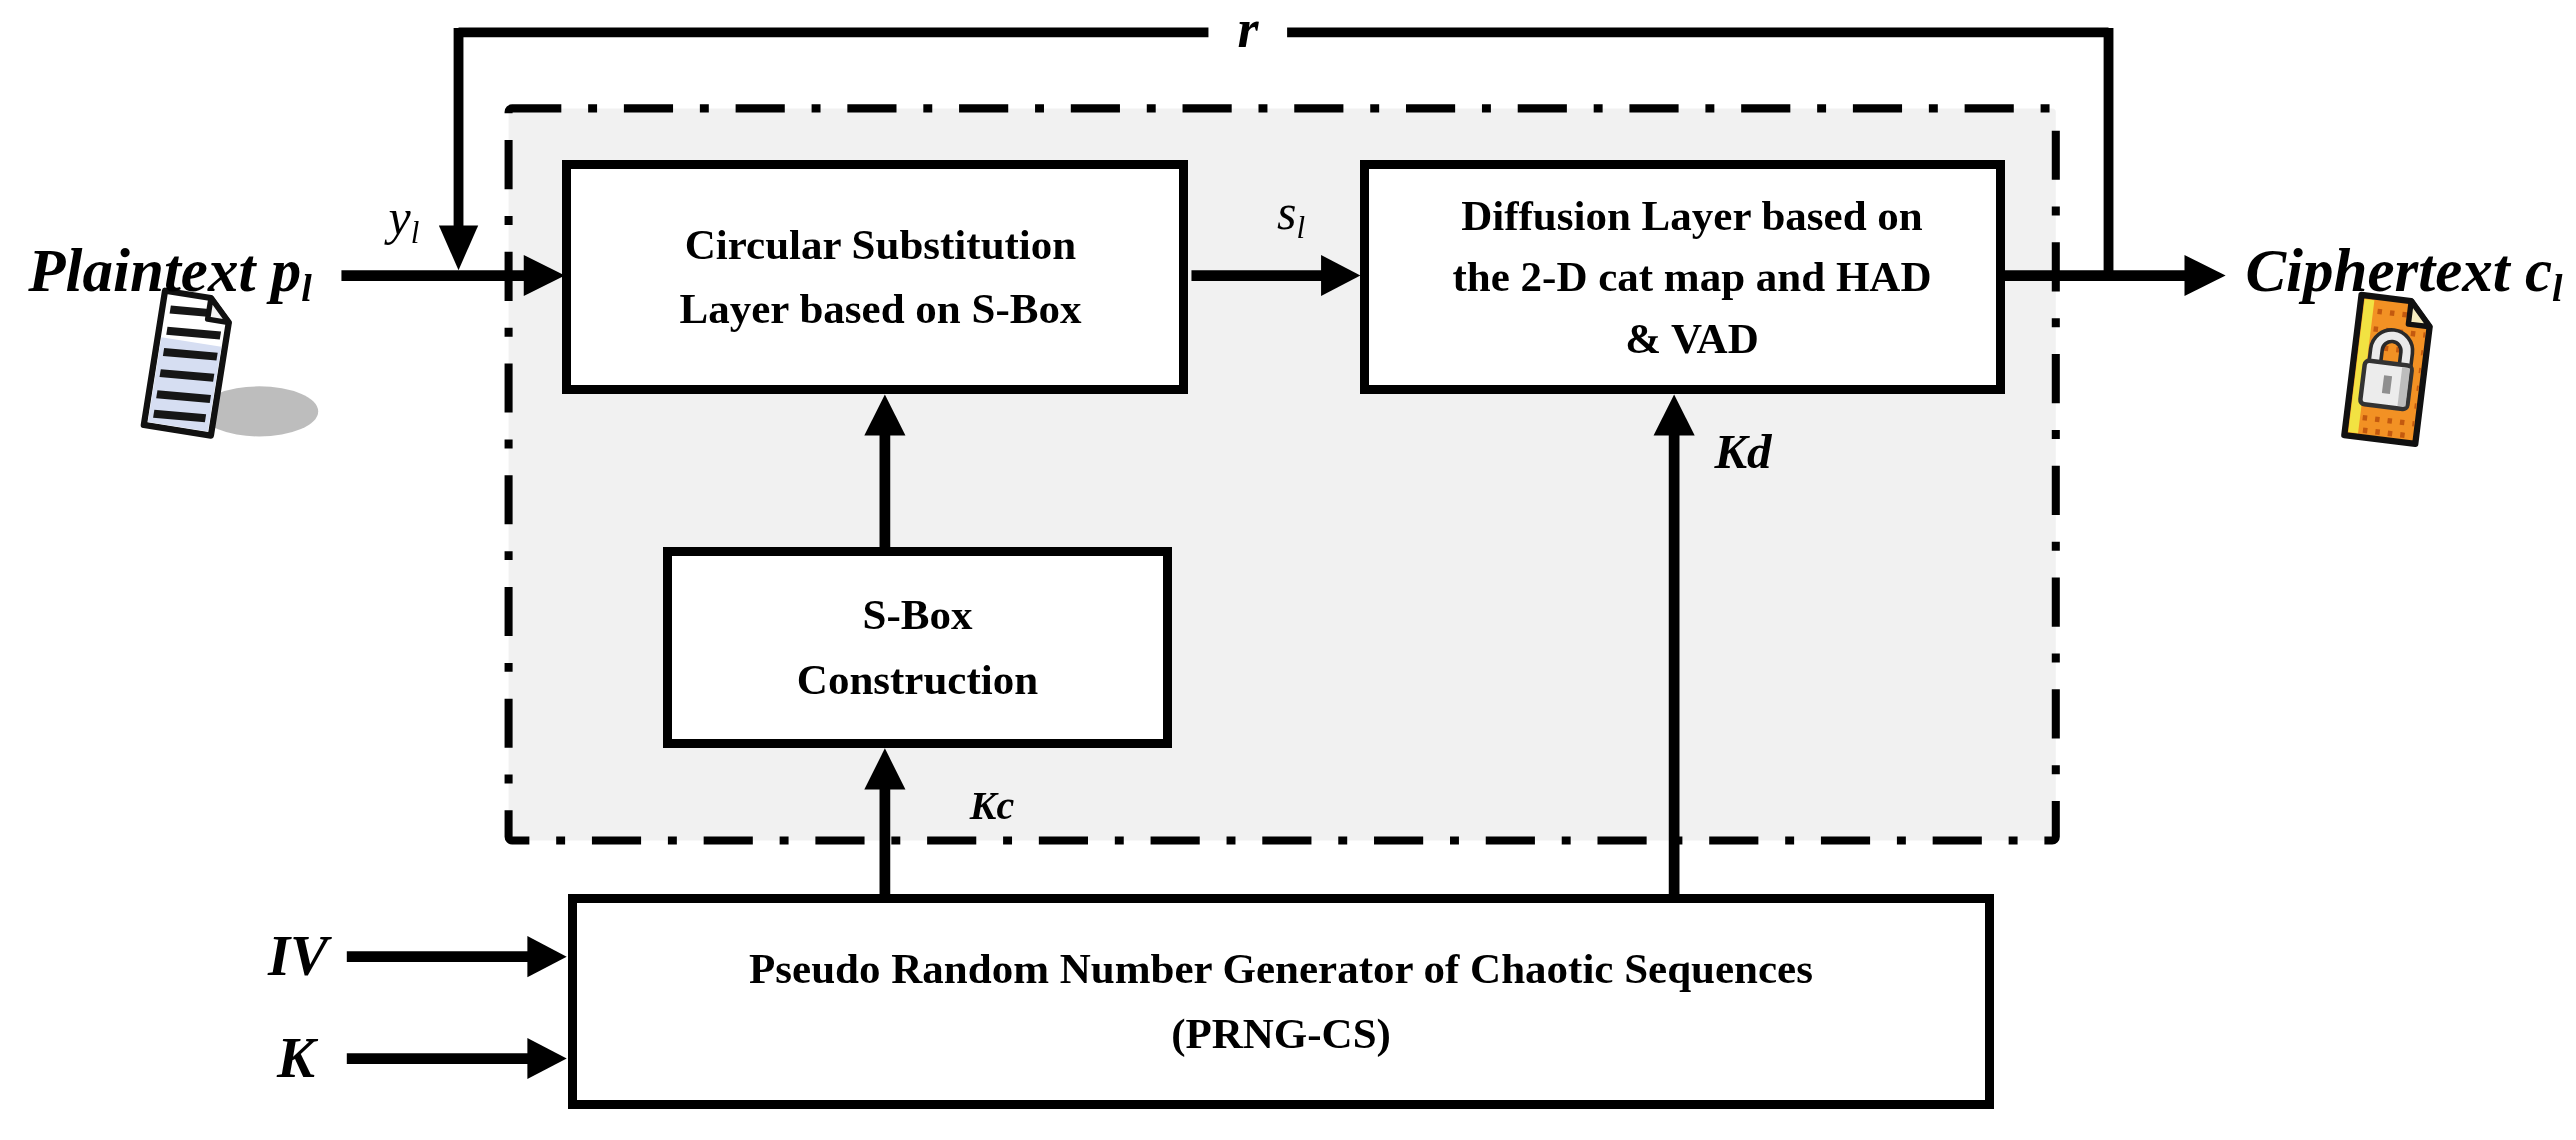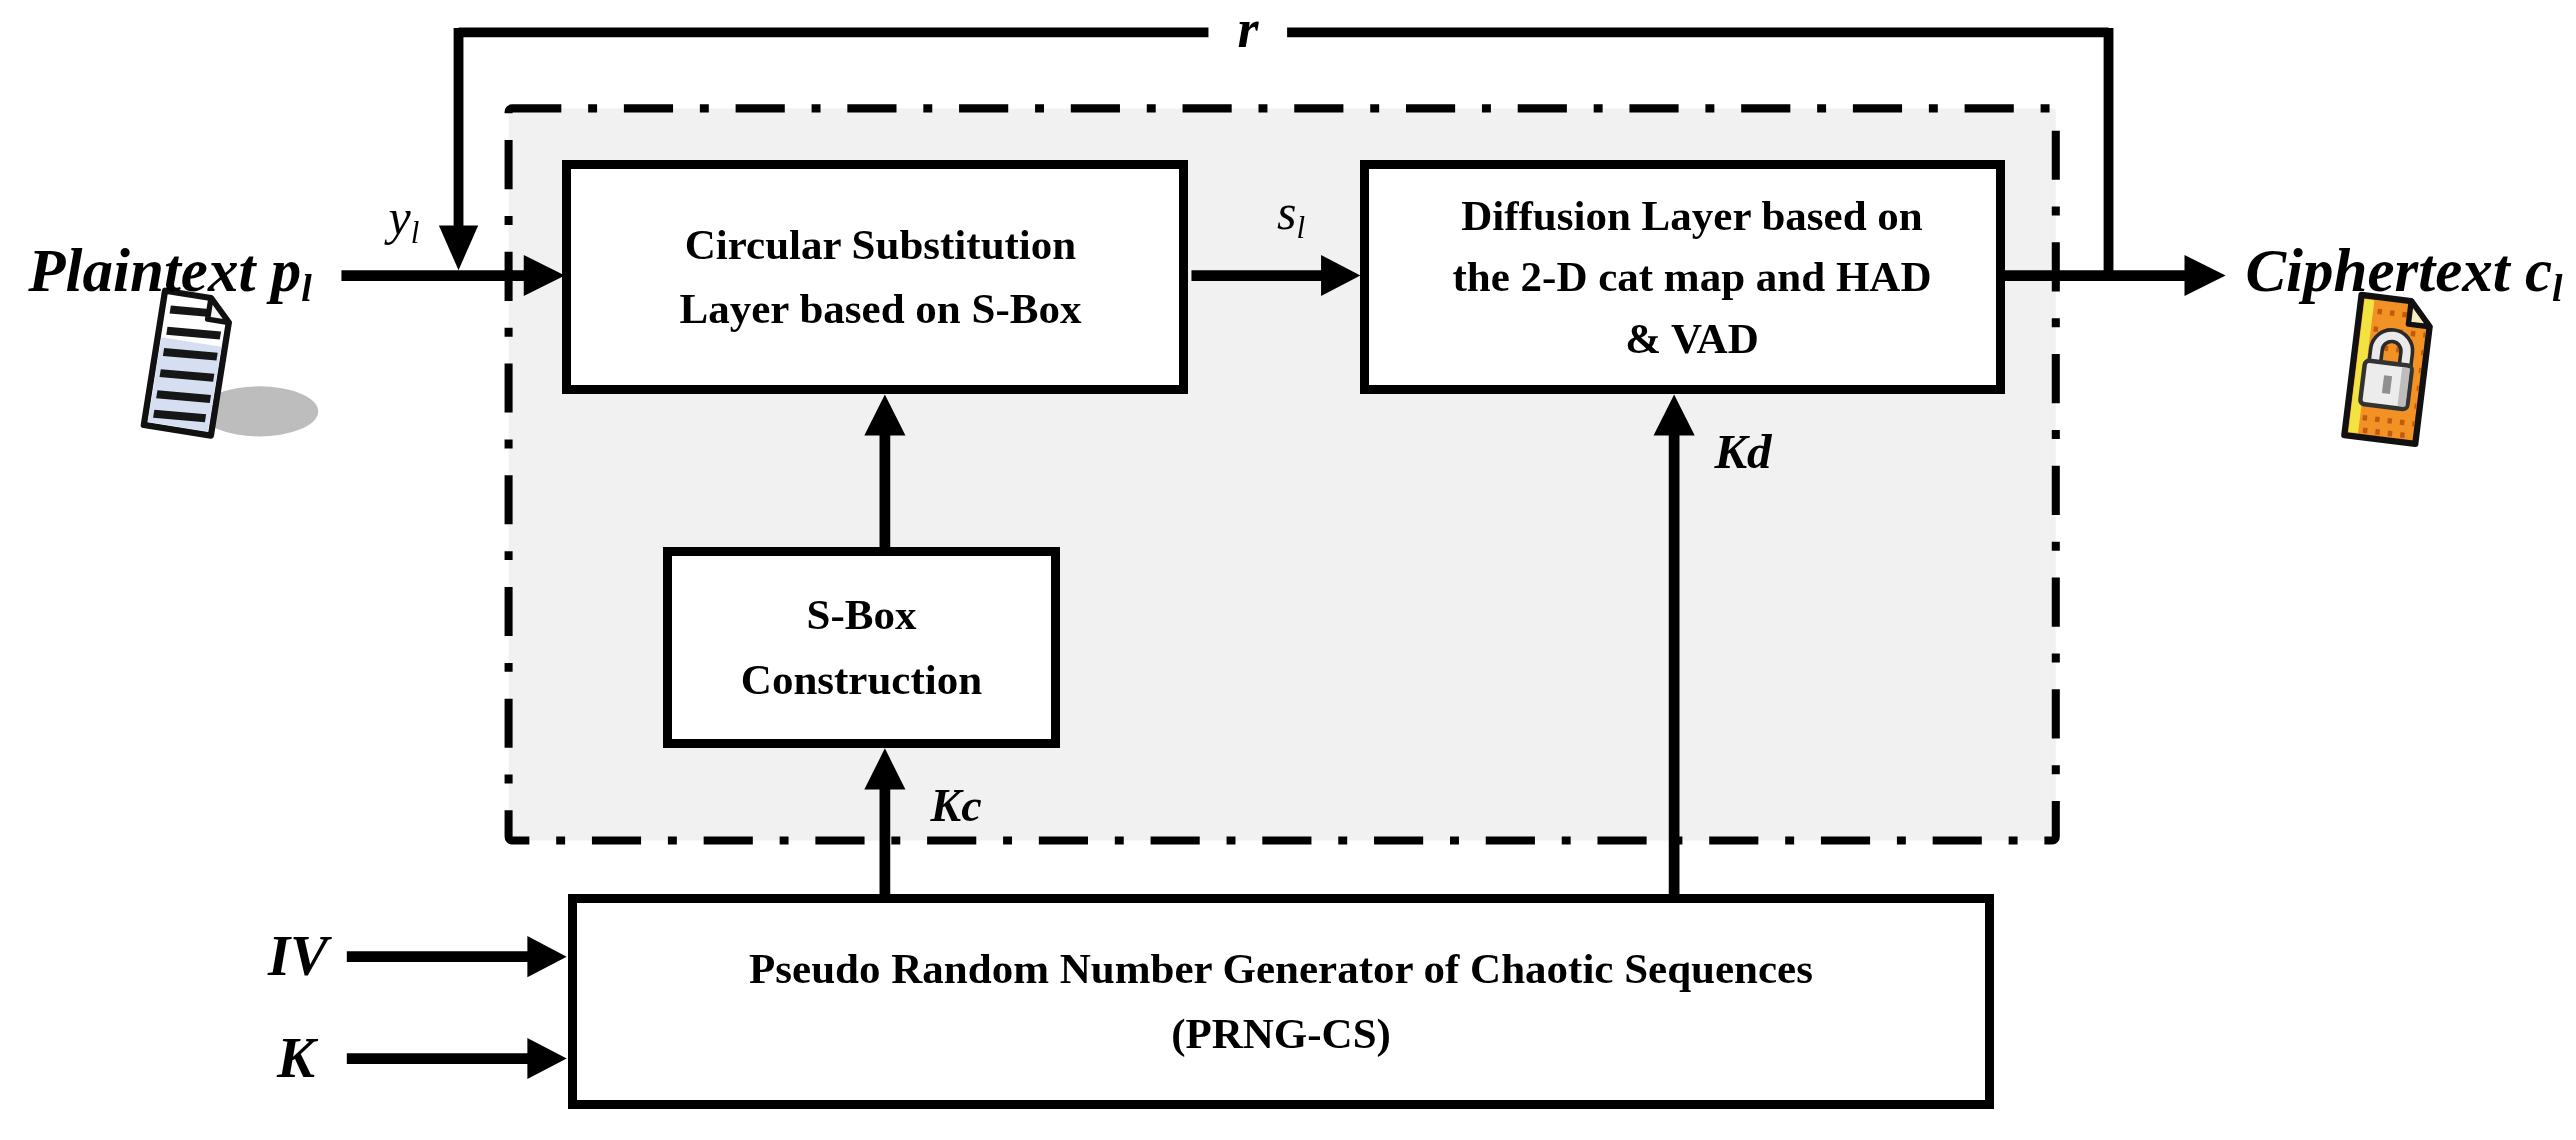--- a/index.html
+++ b/index.html
@@ -10,34 +10,34 @@
   .canvas > svg{position:absolute;left:0;top:0;}
   .box{
     position:absolute;background:#ffffff;border:9px solid #000;box-sizing:border-box;
     display:flex;flex-direction:column;justify-content:center;align-items:center;
     text-align:center;font-weight:bold;z-index:2;
   }
   .bl{font-size:43px;line-height:1.5;white-space:nowrap;}
   #box-diffusion .bl{line-height:1.42;}
   #box-circular{left:562px;top:160px;width:626px;height:234px;padding-left:11px;}
   #box-diffusion{left:1360px;top:160px;width:645px;height:234px;padding-left:19px;}
-  #box-sbox{left:663px;top:547px;width:397px;height:201px;}
+  #box-sbox{left:663px;top:547px;width:509px;height:201px;}
   #box-prng{left:568px;top:894px;width:1426px;height:215px;}
   .lbl{
     position:absolute;transform:translate(-50%,-50%);white-space:nowrap;
     font-weight:bold;font-style:italic;z-index:3;line-height:1;
   }
   .lbl sub{font-size:0.62em;line-height:1;vertical-align:-0.28em;}
   .math{font-weight:normal;}
   #lbl-plaintext{left:170px;top:274px;font-size:61px;}
   #lbl-ciphertext{left:2404px;top:274px;font-size:61px;}
   #lbl-y{left:404px;top:220px;font-size:50px;}
   #lbl-s{left:1255px;top:215px;font-size:50px;margin-left:36px;}
   #lbl-r{left:1248px;top:29px;font-size:54px;}
-  #lbl-kc{left:956px;top:806px;font-size:46px;}
+  #lbl-kc{left:992px;top:806px;font-size:40px;}
   #lbl-kd{left:1743px;top:451px;font-size:49px;}
   #lbl-iv{left:298px;top:955px;font-size:57px;font-style:italic;}
   #lbl-k{left:296px;top:1057px;font-size:57px;}
 </style>
 </head>
 <body>
 
 <div class="canvas">
 
   <svg width="2576" height="1141" viewBox="0 0 2882 1276">

